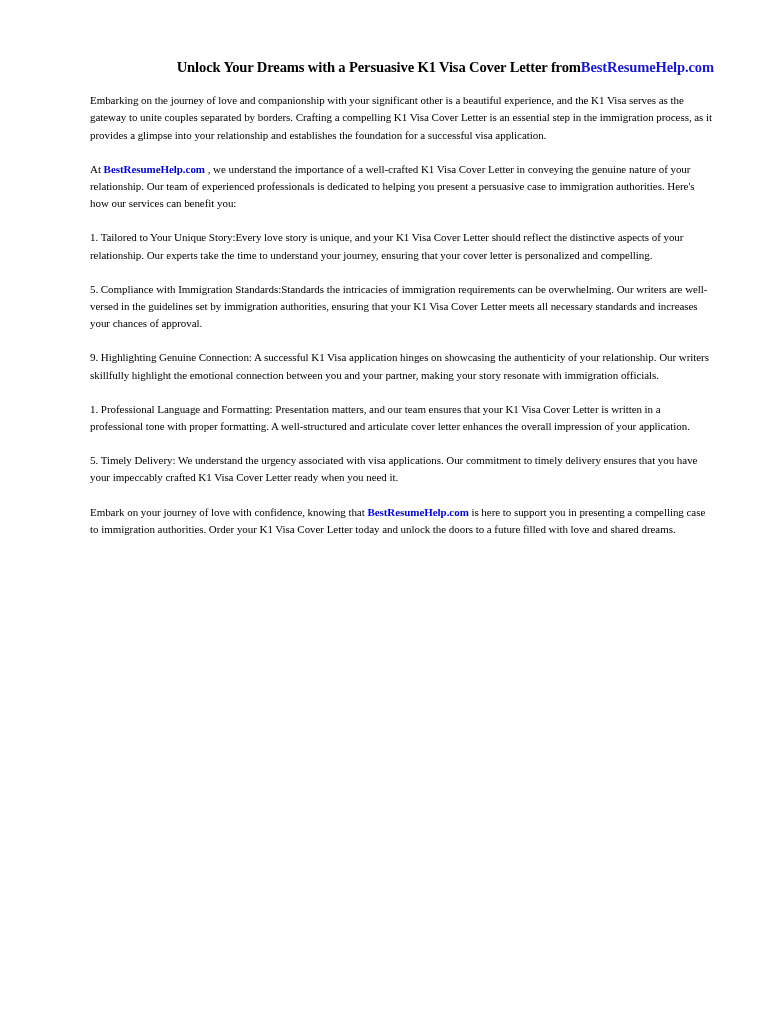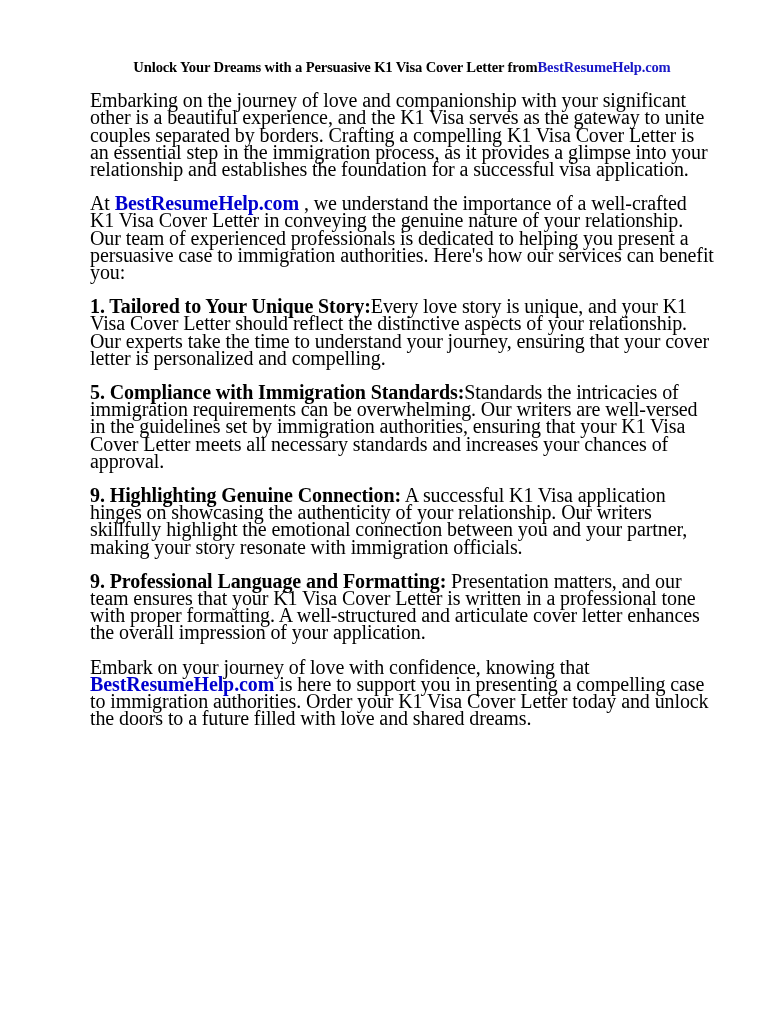--- a/index.html
+++ b/index.html
@@ -20,35 +20,35 @@
     height: 1024px;
     background: #ffffff;
     box-sizing: border-box;
     padding: 59px 54px 0 90px;
   }
   .doc-title {
     font-size: 14.6px;
     font-weight: bold;
     line-height: 17.2px;
     margin: 0 0 16px 0;
-    text-align: center;
+    text-align: right;
     letter-spacing: -0.01em;
   }
   .doc-para {
-    font-size: 20px;
+    font-size: 11px;
     line-height: 17.2px;
     margin: 0 0 17px 0;
     text-align: left;
     letter-spacing: -0.005em;
   }
   .doc-para:last-child {
     margin-bottom: 0;
   }
   .lead-in {
-    font-weight: bold;
+    font-weight: normal;
   }
   .site-link {
     color: #0000cd;
     font-weight: bold;
     text-decoration: none;
     cursor: pointer;
   }
   .doc-title .site-link {
     color: #1a19c8;
   }
@@ -76,21 +76,24 @@
 
   <p class="doc-para">
     <span class="lead-in">5. Compliance with Immigration Standards:</span><span>Standards the intricacies of immigration requirements can be overwhelming. Our writers are well-versed in the guidelines set by immigration authorities, ensuring that your K1 Visa Cover Letter meets all necessary standards and increases your chances of approval.</span>
   </p>
 
   <p class="doc-para">
     <span class="lead-in">9. Highlighting Genuine Connection:</span><span> A successful K1 Visa application hinges on showcasing the authenticity of your relationship. Our writers skillfully highlight the emotional connection between you and your partner, making your story resonate with immigration officials.</span>
   </p>
 
   <p class="doc-para">
-    <span class="lead-in">9. Professional Language and Formatting:</span><span> Presentation matters, and our team ensures that your K1 Visa Cover Letter is written in a professional tone with proper formatting. A well-structured and articulate cover letter enhances the overall impression of your application.</span>
+    <span class="lead-in">1. Professional Language and Formatting:</span><span> Presentation matters, and our team ensures that your K1 Visa Cover Letter is written in a professional tone with proper formatting. A well-structured and articulate cover letter enhances the overall impression of your application.</span>
   </p>
 
+  <p class="doc-para">
+    <span class="lead-in">5. Timely Delivery:</span><span> We understand the urgency associated with visa applications. Our commitment to timely delivery ensures that you have your impeccably crafted K1 Visa Cover Letter ready when you need it.</span>
+  </p>
 
   <p class="doc-para">
     <span>Embark on your journey of love with confidence, knowing that </span><a class="site-link" href="#">BestResumeHelp.com</a><span> is here to support you in presenting a compelling case to immigration authorities. Order your K1 Visa Cover Letter today and unlock the doors to a future filled with love and shared dreams.</span>
   </p>
 
 </div>
 
 </body></html>

